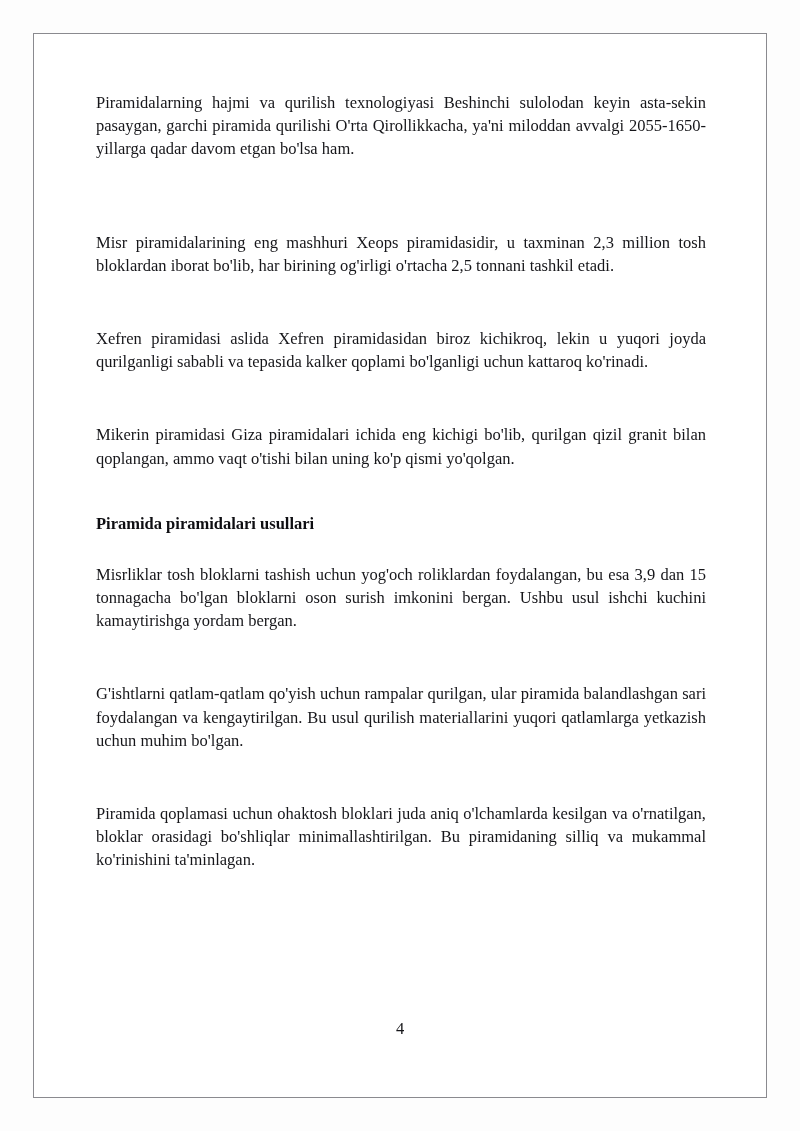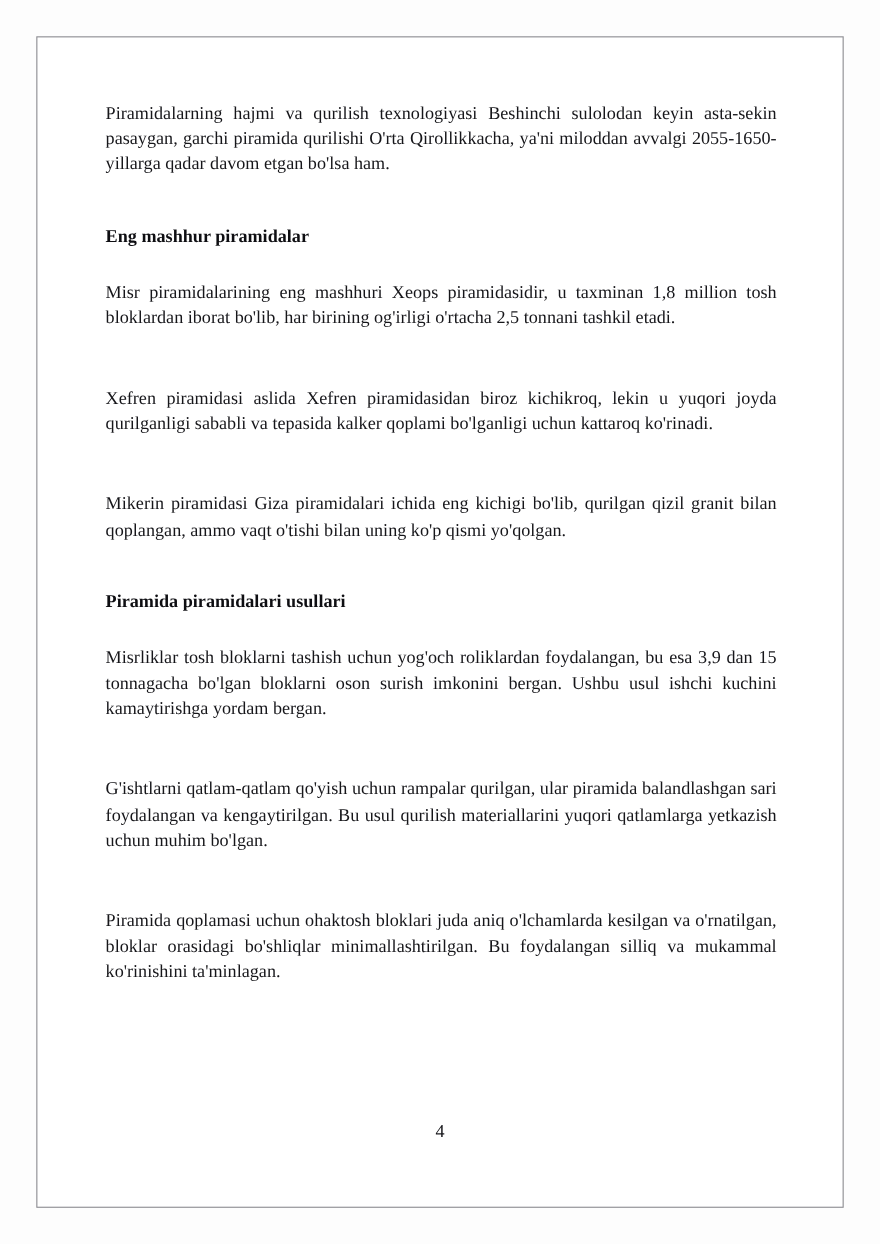--- a/index.html
+++ b/index.html
@@ -74,25 +74,24 @@
 <body>
 
 <div id="page-sheet">
 
   <div id="text-column">
 
     <p class="para">Piramidalarning hajmi va qurilish texnologiyasi Beshinchi sulolodan keyin asta-sekin pasaygan, garchi piramida qurilishi O'rta Qirollikkacha, ya'ni miloddan avvalgi 2055-1650-yillarga qadar davom etgan bo'lsa ham.</p>
 
     <div class="gap-hd"></div>
 
-    <p class="heading">Eng mashhur piramidalar</p>
 
     <div class="gap-md"></div>
 
-    <p class="para">Misr piramidalarining eng mashhuri Xeops piramidasidir, u taxminan 1,8 million tosh bloklardan iborat bo'lib, har birining og'irligi o'rtacha 2,5 tonnani tashkil etadi.</p>
+    <p class="para">Misr piramidalarining eng mashhuri Xeops piramidasidir, u taxminan 2,3 million tosh bloklardan iborat bo'lib, har birining og'irligi o'rtacha 2,5 tonnani tashkil etadi.</p>
 
     <div class="gap-lg"></div>
 
     <p class="para">Xefren piramidasi aslida Xefren piramidasidan biroz kichikroq, lekin u yuqori joyda qurilganligi sababli va tepasida kalker qoplami bo'lganligi uchun kattaroq ko'rinadi.</p>
 
     <div class="gap-lg"></div>
 
     <p class="para">Mikerin piramidasi Giza piramidalari ichida eng kichigi bo'lib, qurilgan qizil granit bilan qoplangan, ammo vaqt o'tishi bilan uning ko'p qismi yo'qolgan.</p>
 
     <div class="gap-hd"></div>
@@ -102,19 +101,19 @@
     <div class="gap-md"></div>
 
     <p class="para">Misrliklar tosh bloklarni tashish uchun yog'och roliklardan foydalangan, bu esa 3,9 dan 15 tonnagacha bo'lgan bloklarni oson surish imkonini bergan. Ushbu usul ishchi kuchini kamaytirishga yordam bergan.</p>
 
     <div class="gap-lg"></div>
 
     <p class="para">G'ishtlarni qatlam-qatlam qo'yish uchun rampalar qurilgan, ular piramida balandlashgan sari foydalangan va kengaytirilgan. Bu usul qurilish materiallarini yuqori qatlamlarga yetkazish uchun muhim bo'lgan.</p>
 
     <div class="gap-lg"></div>
 
-    <p class="para">Piramida qoplamasi uchun ohaktosh bloklari juda aniq o'lchamlarda kesilgan va o'rnatilgan, bloklar orasidagi bo'shliqlar minimallashtirilgan. Bu foydalangan silliq va mukammal ko'rinishini ta'minlagan.</p>
+    <p class="para">Piramida qoplamasi uchun ohaktosh bloklari juda aniq o'lchamlarda kesilgan va o'rnatilgan, bloklar orasidagi bo'shliqlar minimallashtirilgan. Bu piramidaning silliq va mukammal ko'rinishini ta'minlagan.</p>
 
   </div>
 
   <div id="page-number">4</div>
 
 </div>
 
 </body></html>

